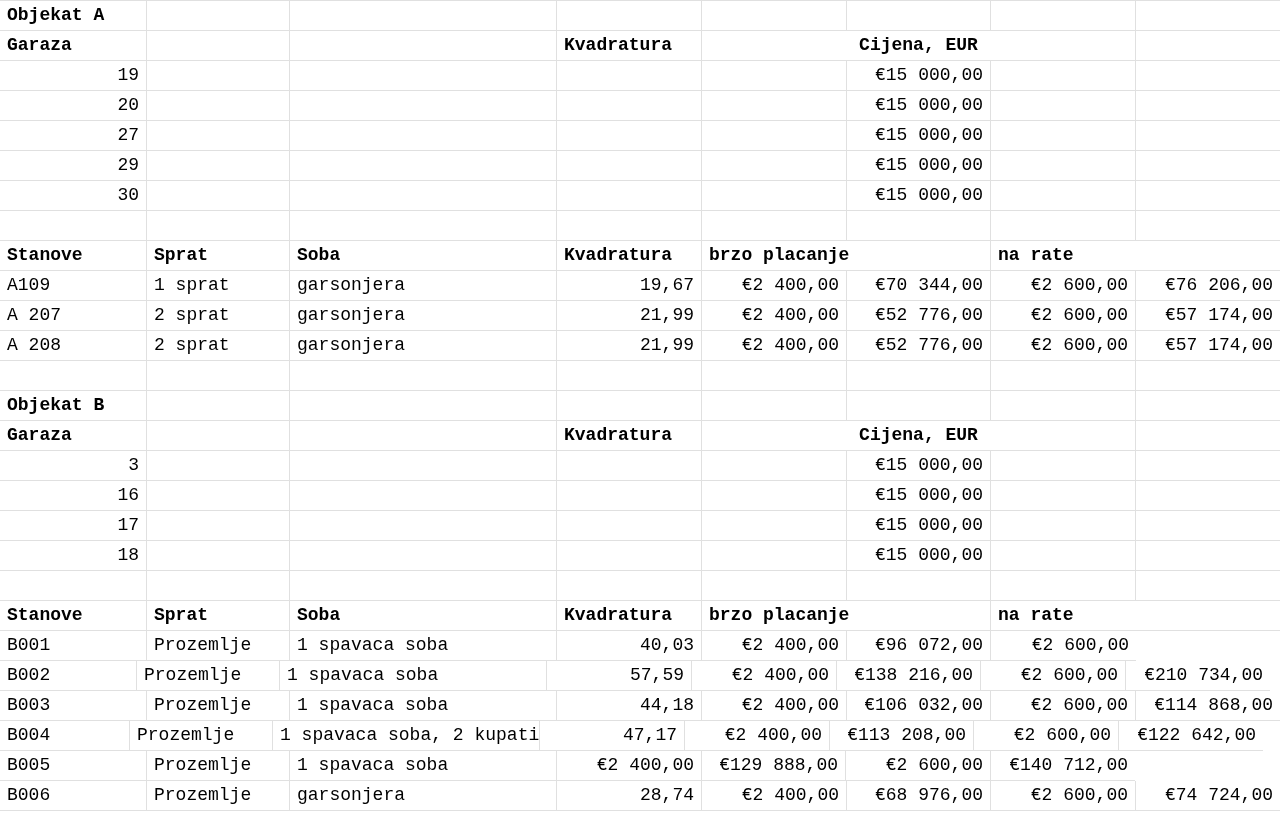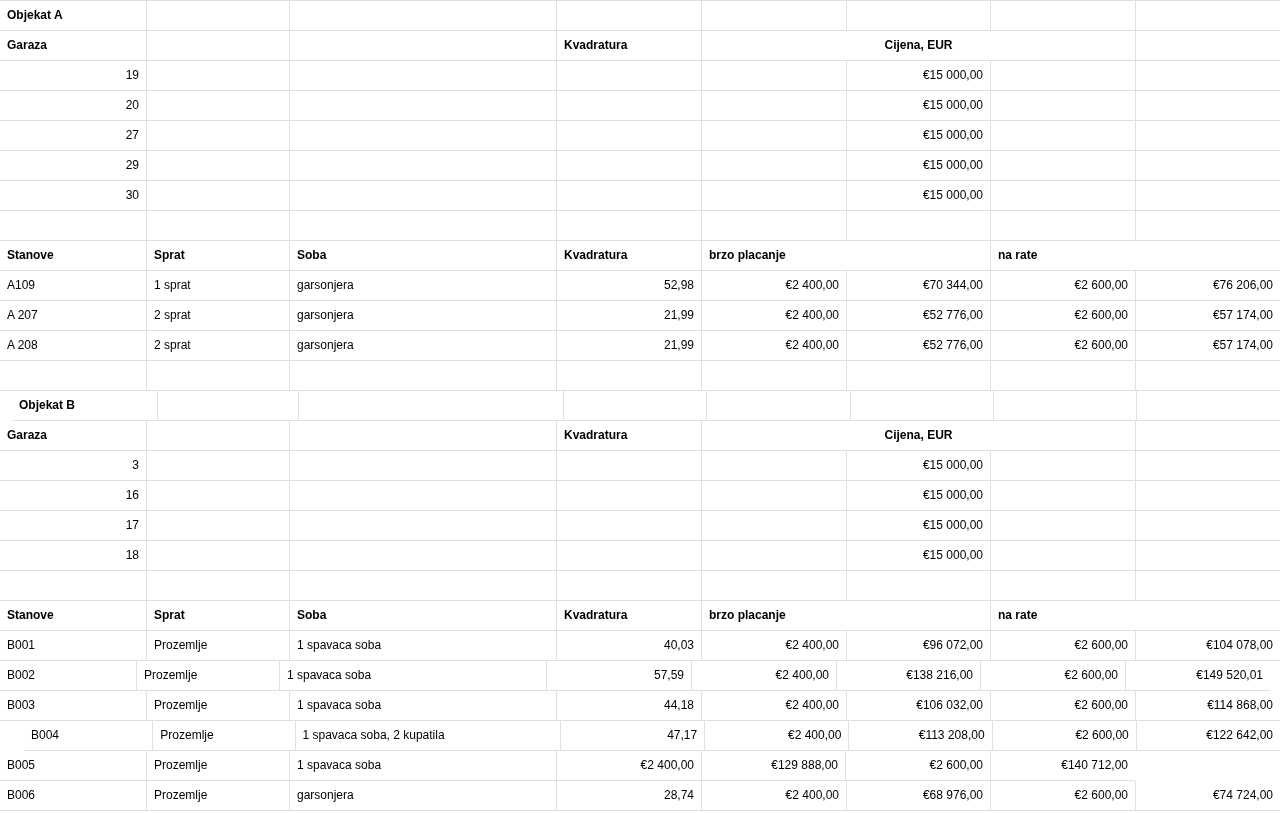--- a/index.html
+++ b/index.html
@@ -2,22 +2,22 @@
 <html style="--grid: #e0e0e0; --fg: #000000; --bg: #ffffff;"><head>
 <meta charset="utf-8">
 <style>
   :root { --grid: #e0e0e0; --fg: #000000; --bg: #ffffff; }
   html, body { margin: 0; padding: 0; background: var(--bg); }
   .sheet {
     width: 1280px;
     height: 813px;
     background: var(--bg);
     border-top: 1px solid var(--grid);
-    font-family: Liberation Sans, sans-serif;
-    font-size: 12px;
+    font-family: Liberation Mono, monospace;
+    font-size: 18px;
     color: var(--fg);
     overflow: hidden;
   }
   .row { display: flex; height: 30px; }
   .cell {
     box-sizing: border-box;
     border-right: 1px solid var(--grid);
     border-bottom: 1px solid var(--grid);
     padding: 0 7px;
     line-height: 29px;
@@ -117,21 +117,21 @@
       <div class="cell bold" style="width: 143px;">Sprat</div>
       <div class="cell bold" style="width: 267px;">Soba</div>
       <div class="cell bold" style="width: 145px;">Kvadratura</div>
       <div class="cell bold" style="width: 289px;">brzo placanje</div>
       <div class="cell bold" style="width: 289px;">na rate</div>
     </div>
     <div class="row" style="height: 30px;">
       <div class="cell" style="width: 147px;">A109</div>
       <div class="cell" style="width: 143px;">1 sprat</div>
       <div class="cell" style="width: 267px;">garsonjera</div>
-      <div class="cell right" style="width: 145px;">52,98</div>
+      <div class="cell right" style="width: 145px;">19,67</div>
       <div class="cell right" style="width: 145px;">€2 400,00</div>
       <div class="cell right" style="width: 144px;">€70 344,00</div>
       <div class="cell right" style="width: 145px;">€2 600,00</div>
       <div class="cell right" style="width: 144px;">€76 206,00</div>
     </div>
     <div class="row" style="height: 30px;">
       <div class="cell" style="width: 147px;">A 207</div>
       <div class="cell" style="width: 143px;">2 sprat</div>
       <div class="cell" style="width: 267px;">garsonjera</div>
       <div class="cell right" style="width: 145px;">21,99</div>
@@ -153,21 +153,21 @@
     <div class="row" style="height: 30px;">
       <div class="cell" style="width: 147px;"></div>
       <div class="cell" style="width: 143px;"></div>
       <div class="cell" style="width: 267px;"></div>
       <div class="cell" style="width: 145px;"></div>
       <div class="cell" style="width: 145px;"></div>
       <div class="cell" style="width: 144px;"></div>
       <div class="cell" style="width: 145px;"></div>
       <div class="cell" style="width: 144px;"></div>
     </div>
-    <div class="row" style="height: 30px; margin-left: 12px;">
+    <div class="row" style="height: 30px;">
       <div class="cell bold" style="width: 147px;">Objekat B</div>
       <div class="cell" style="width: 143px;"></div>
       <div class="cell" style="width: 267px;"></div>
       <div class="cell" style="width: 145px;"></div>
       <div class="cell" style="width: 145px;"></div>
       <div class="cell" style="width: 144px;"></div>
       <div class="cell" style="width: 145px;"></div>
       <div class="cell" style="width: 144px;"></div>
     </div>
     <div class="row" style="height: 30px;">
@@ -237,44 +237,43 @@
       <div class="cell bold" style="width: 289px;">na rate</div>
     </div>
     <div class="row" style="height: 30px;">
       <div class="cell" style="width: 147px;">B001</div>
       <div class="cell" style="width: 143px;">Prozemlje</div>
       <div class="cell" style="width: 267px;">1 spavaca soba</div>
       <div class="cell right" style="width: 145px;">40,03</div>
       <div class="cell right" style="width: 145px;">€2 400,00</div>
       <div class="cell right" style="width: 144px;">€96 072,00</div>
       <div class="cell right" style="width: 145px;">€2 600,00</div>
-      <div class="cell right" style="width: 144px;">€104 078,00</div>
     </div>
     <div class="row" style="height: 30px;">
       <div class="cell" style="width: 137px;">B002</div>
       <div class="cell" style="width: 143px;">Prozemlje</div>
       <div class="cell" style="width: 267px;">1 spavaca soba</div>
       <div class="cell right" style="width: 145px;">57,59</div>
       <div class="cell right" style="width: 145px;">€2 400,00</div>
       <div class="cell right" style="width: 144px;">€138 216,00</div>
       <div class="cell right" style="width: 145px;">€2 600,00</div>
-      <div class="cell right" style="width: 144px;">€149 520,01</div>
+      <div class="cell right" style="width: 144px;">€210 734,00</div>
     </div>
     <div class="row" style="height: 30px;">
       <div class="cell" style="width: 147px;">B003</div>
       <div class="cell" style="width: 143px;">Prozemlje</div>
       <div class="cell" style="width: 267px;">1 spavaca soba</div>
       <div class="cell right" style="width: 145px;">44,18</div>
       <div class="cell right" style="width: 145px;">€2 400,00</div>
       <div class="cell right" style="width: 144px;">€106 032,00</div>
       <div class="cell right" style="width: 145px;">€2 600,00</div>
       <div class="cell right" style="width: 144px;">€114 868,00</div>
     </div>
     <div class="row" style="height: 30px;">
-      <div class="cell" style="width: 130px; margin-left: 24px;">B004</div>
+      <div class="cell" style="width: 130px;">B004</div>
       <div class="cell" style="width: 143px;">Prozemlje</div>
       <div class="cell" style="width: 267px;">1 spavaca soba, 2 kupatila</div>
       <div class="cell right" style="width: 145px;">47,17</div>
       <div class="cell right" style="width: 145px;">€2 400,00</div>
       <div class="cell right" style="width: 144px;">€113 208,00</div>
       <div class="cell right" style="width: 145px;">€2 600,00</div>
       <div class="cell right" style="width: 144px;">€122 642,00</div>
     </div>
     <div class="row" style="height: 30px;">
       <div class="cell" style="width: 147px;">B005</div>

